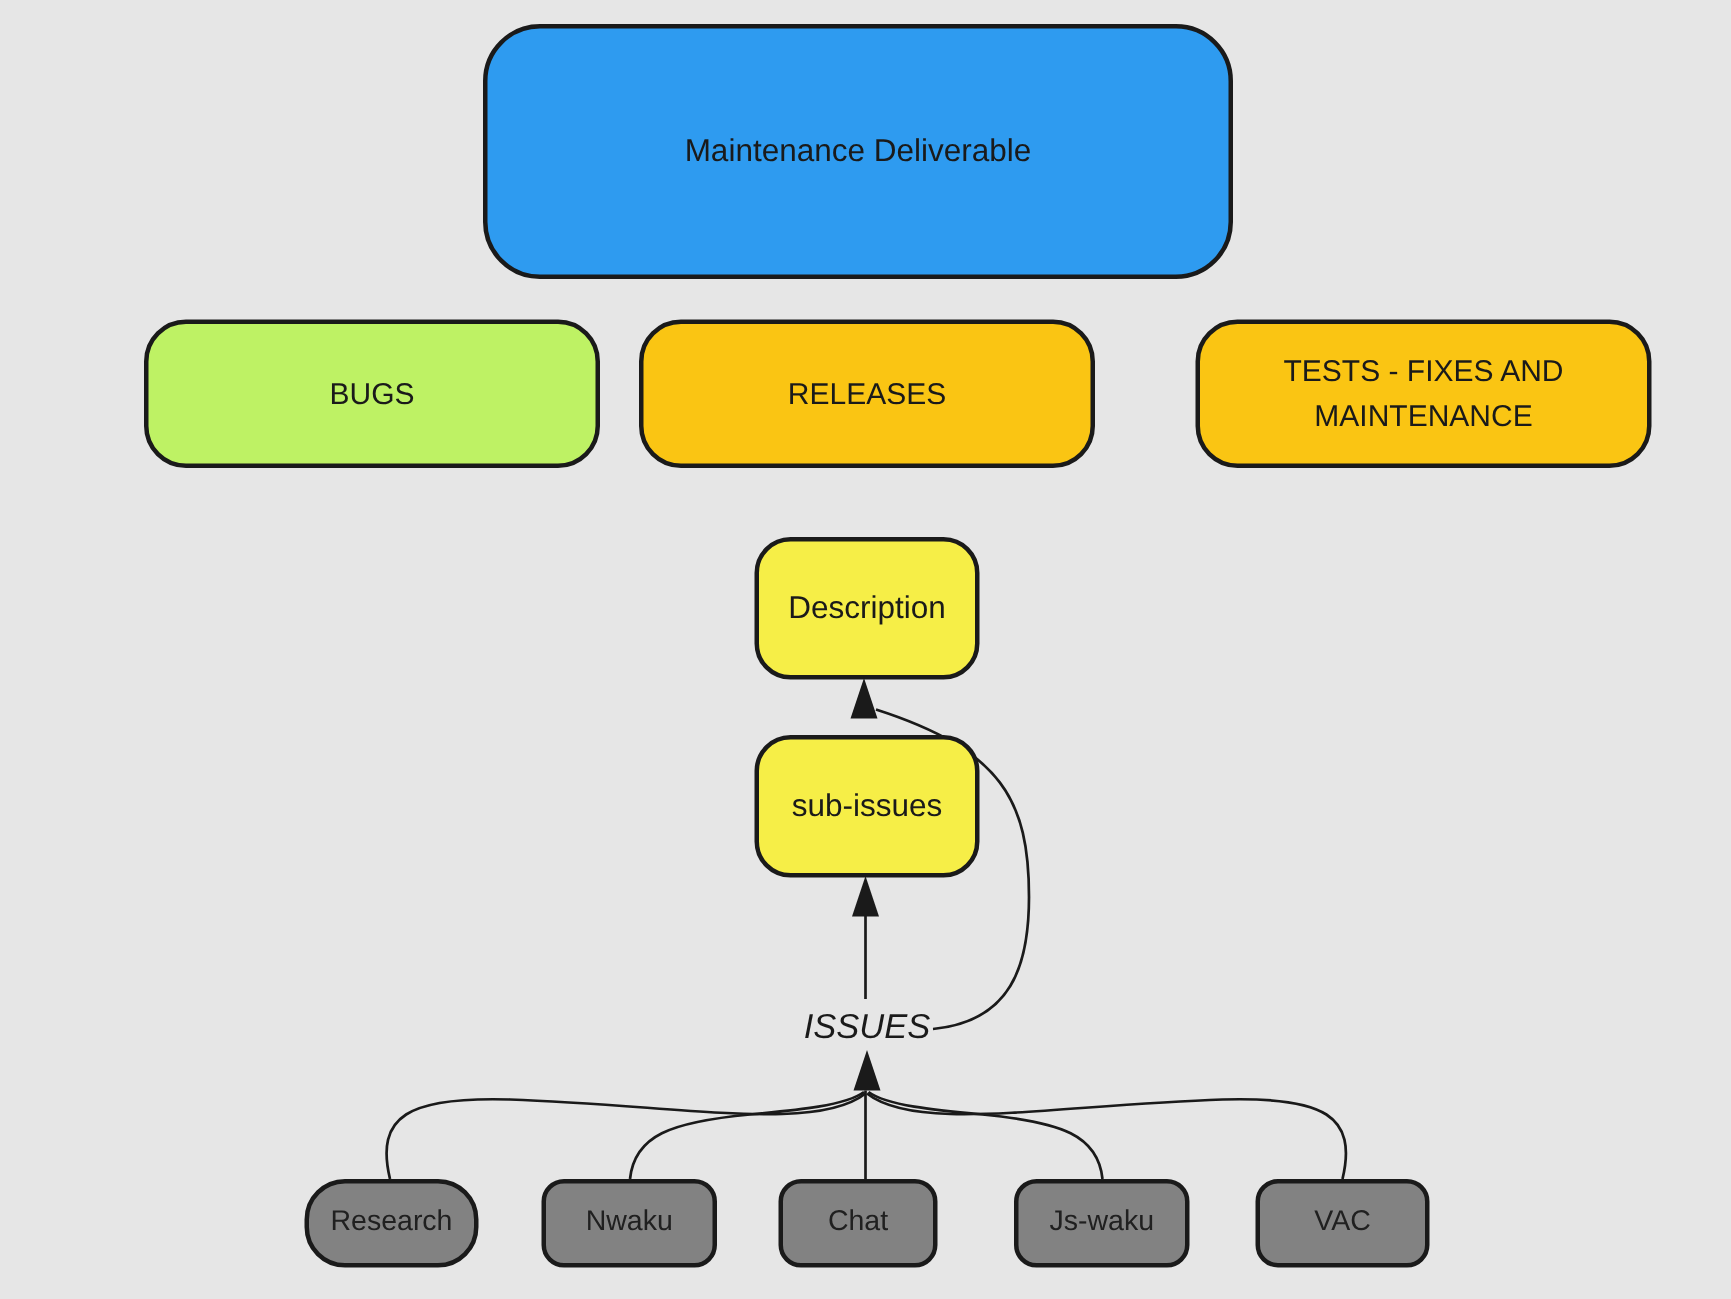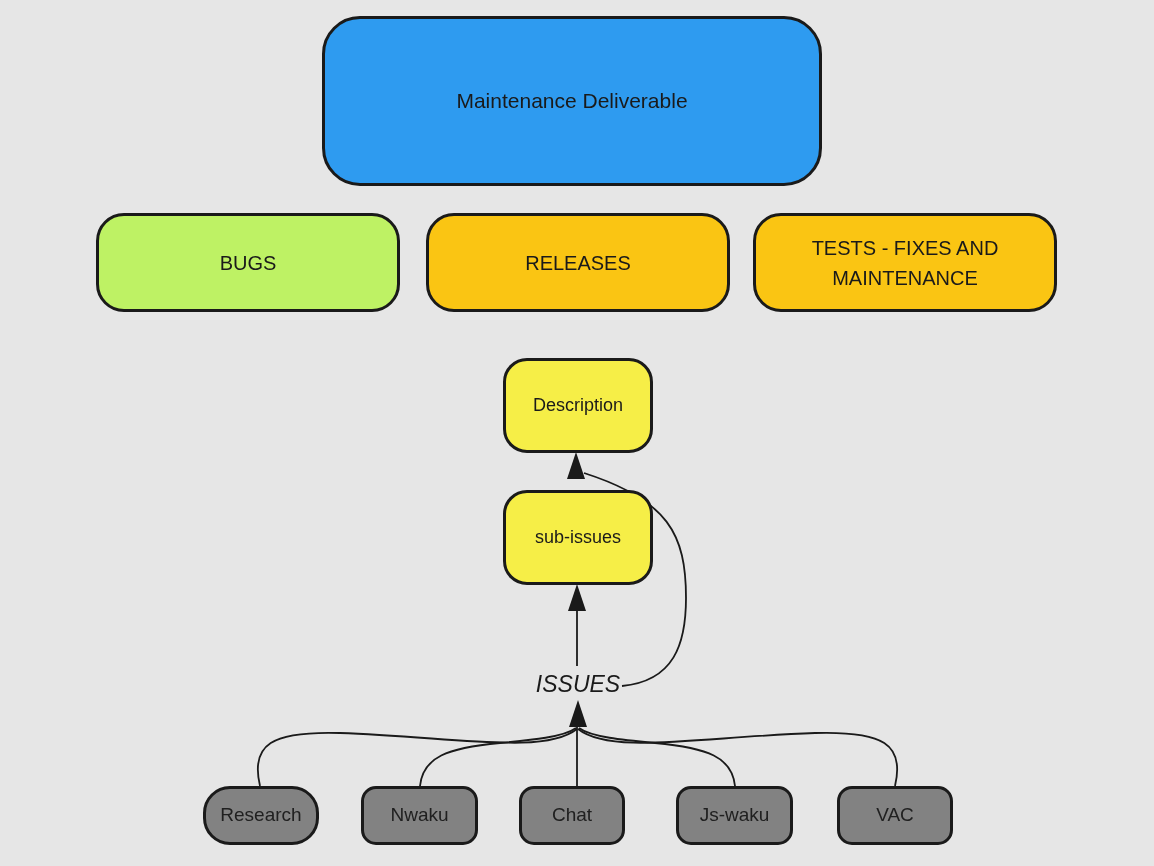--- a/index.html
+++ b/index.html
@@ -29,21 +29,21 @@
   }
   .node-cat {
     top: 213px; width: 304px; height: 99px;
     border-radius: 28px; font-size: 20px;
   }
   .node-bugs     { left: 96px; }
   .node-releases { left: 426px; }
   .node-tests    { left: 753px; padding: 0 38px; }
   .node-yellow {
     left: 503px; width: 150px; height: 95px;
-    border-radius: 24px; font-size: 18px;
+    border-radius: 24px; font-size: 21px;
   }
   .node-description { top: 358px; }
   .node-subissues   { top: 490px; }
   .issues-label {
     position: absolute;
     left: 493px; top: 671px; width: 170px;
     text-align: center;
     font-size: 23px;
     color: #1a1a1a;
     font-style: italic;
@@ -94,21 +94,21 @@
   </div>
 
   <div class="node node-cat node-bugs" style="background: #bef264;">
     <span>BUGS</span>
   </div>
 
   <div class="node node-cat node-releases" style="background: rgb(250, 197, 19);">
     <span>RELEASES</span>
   </div>
 
-  <div class="node node-cat node-tests" style="background: rgb(250, 197, 19);">
+  <div class="node node-cat node-tests" style="background: rgb(250, 197, 19); margin-left: 44px;">
     <span>TESTS - FIXES AND MAINTENANCE</span>
   </div>
 
   <div class="node node-yellow node-description" style="background: rgb(246, 238, 71);">
     <span>Description</span>
   </div>
 
   <div class="node node-yellow node-subissues" style="background: rgb(246, 238, 71);">
     <span>sub-issues</span>
   </div>

